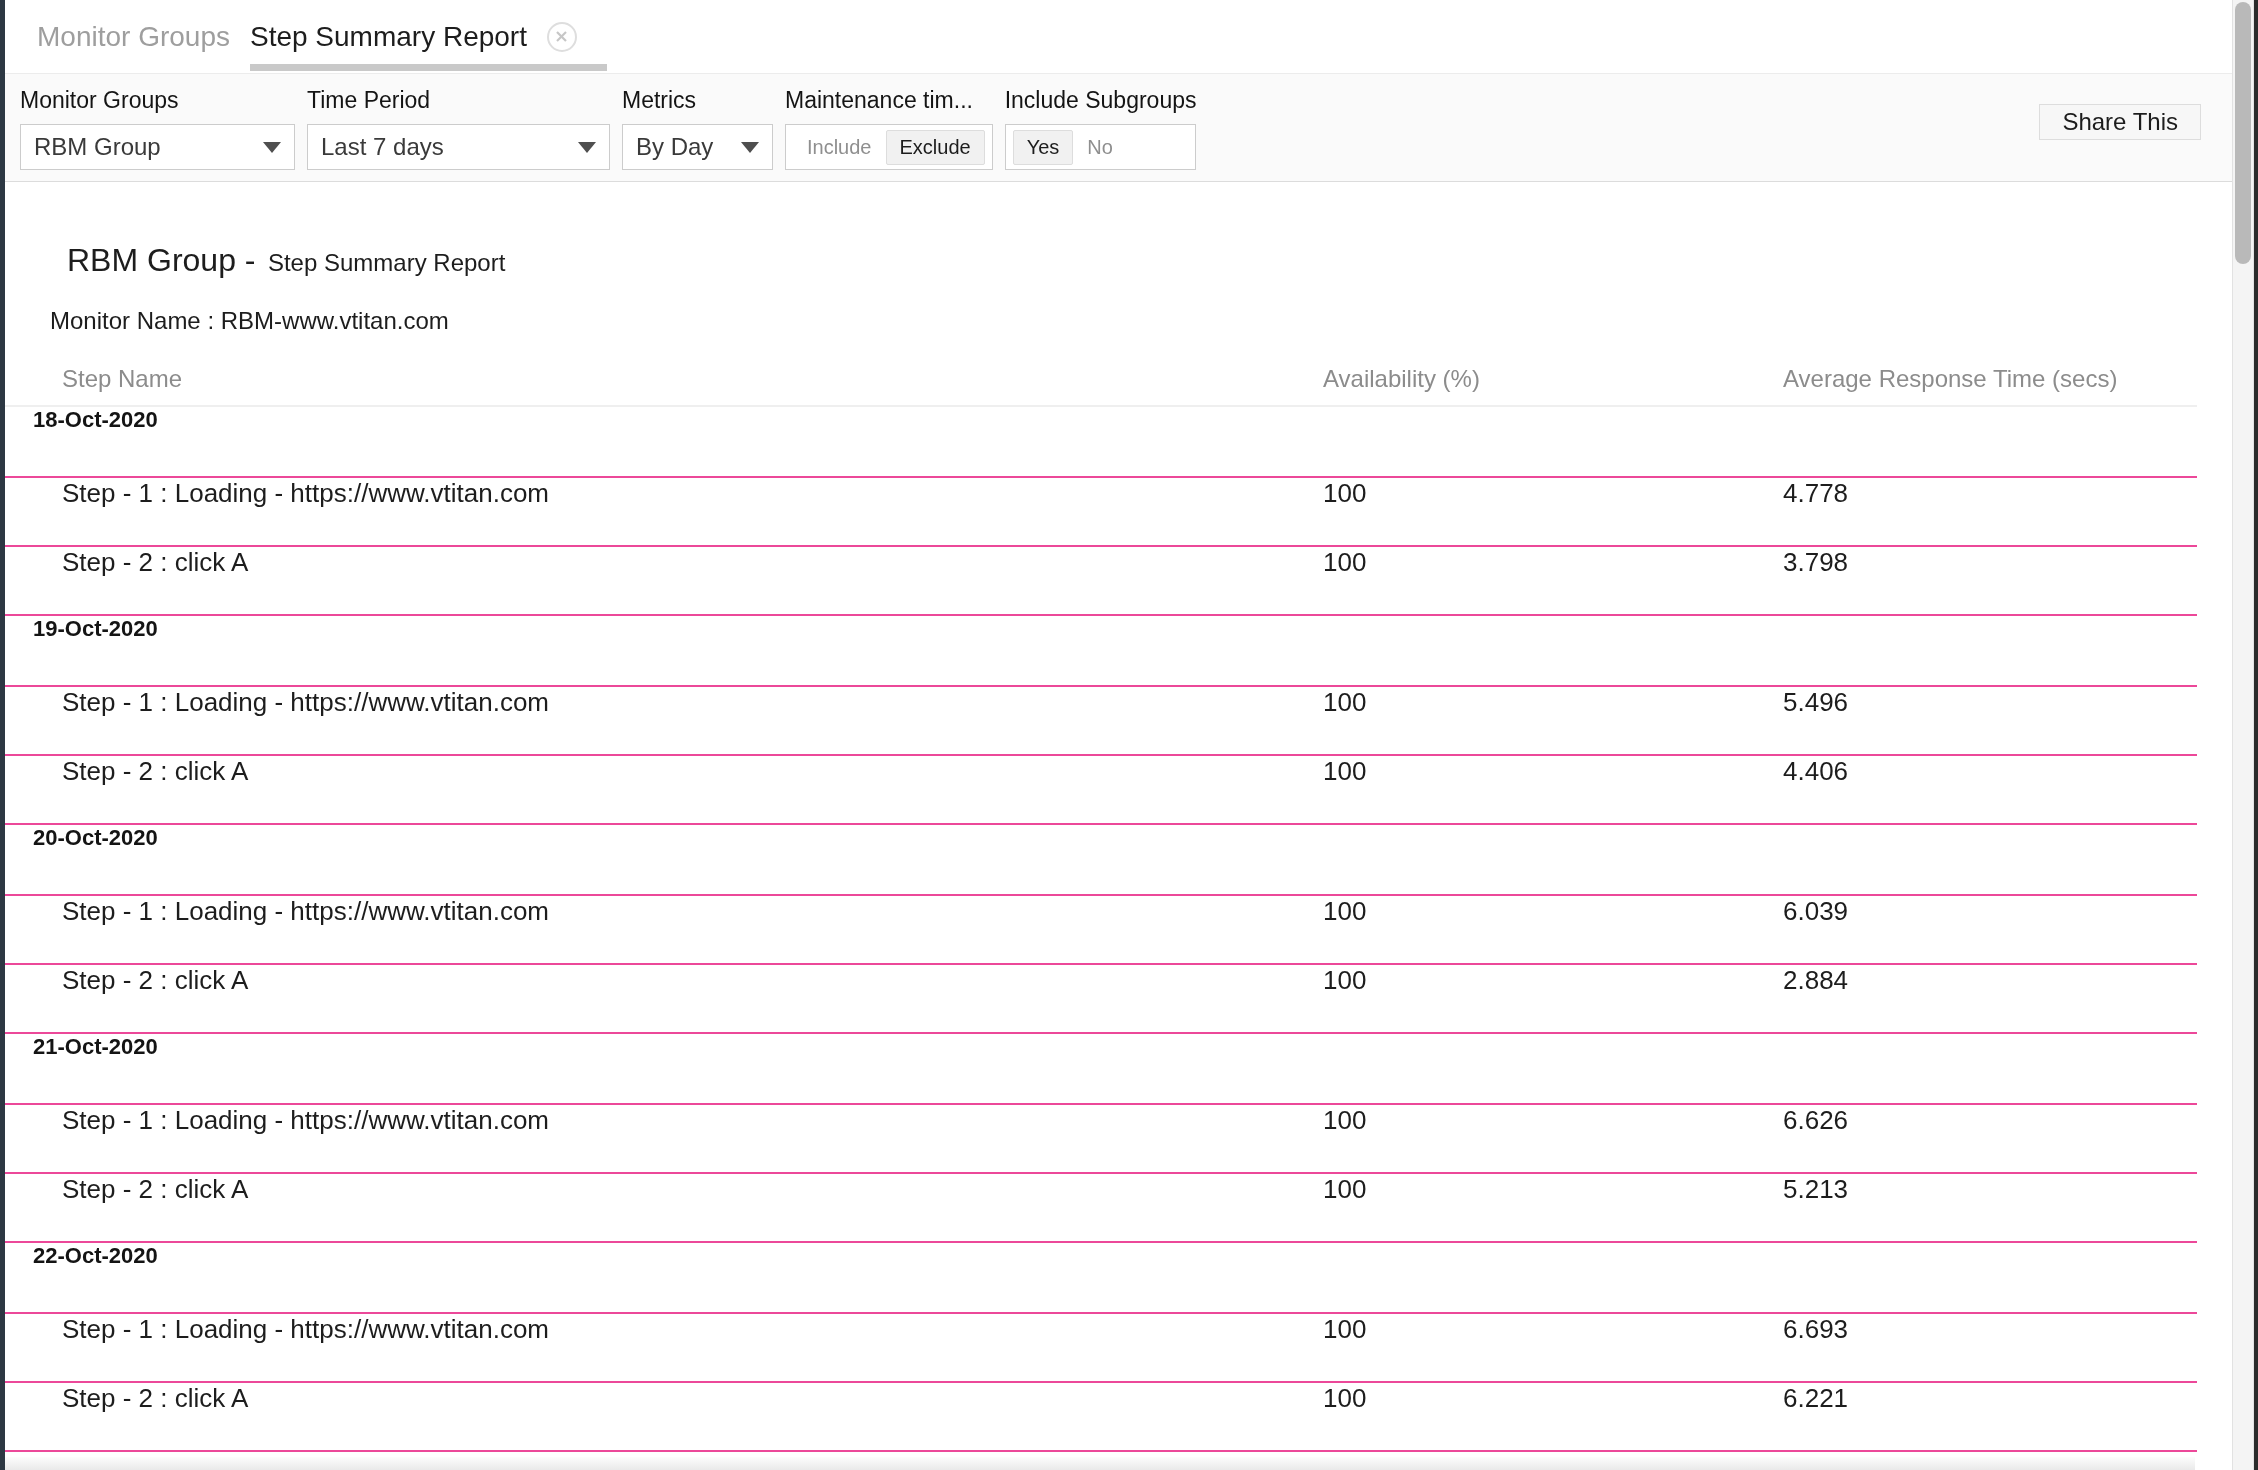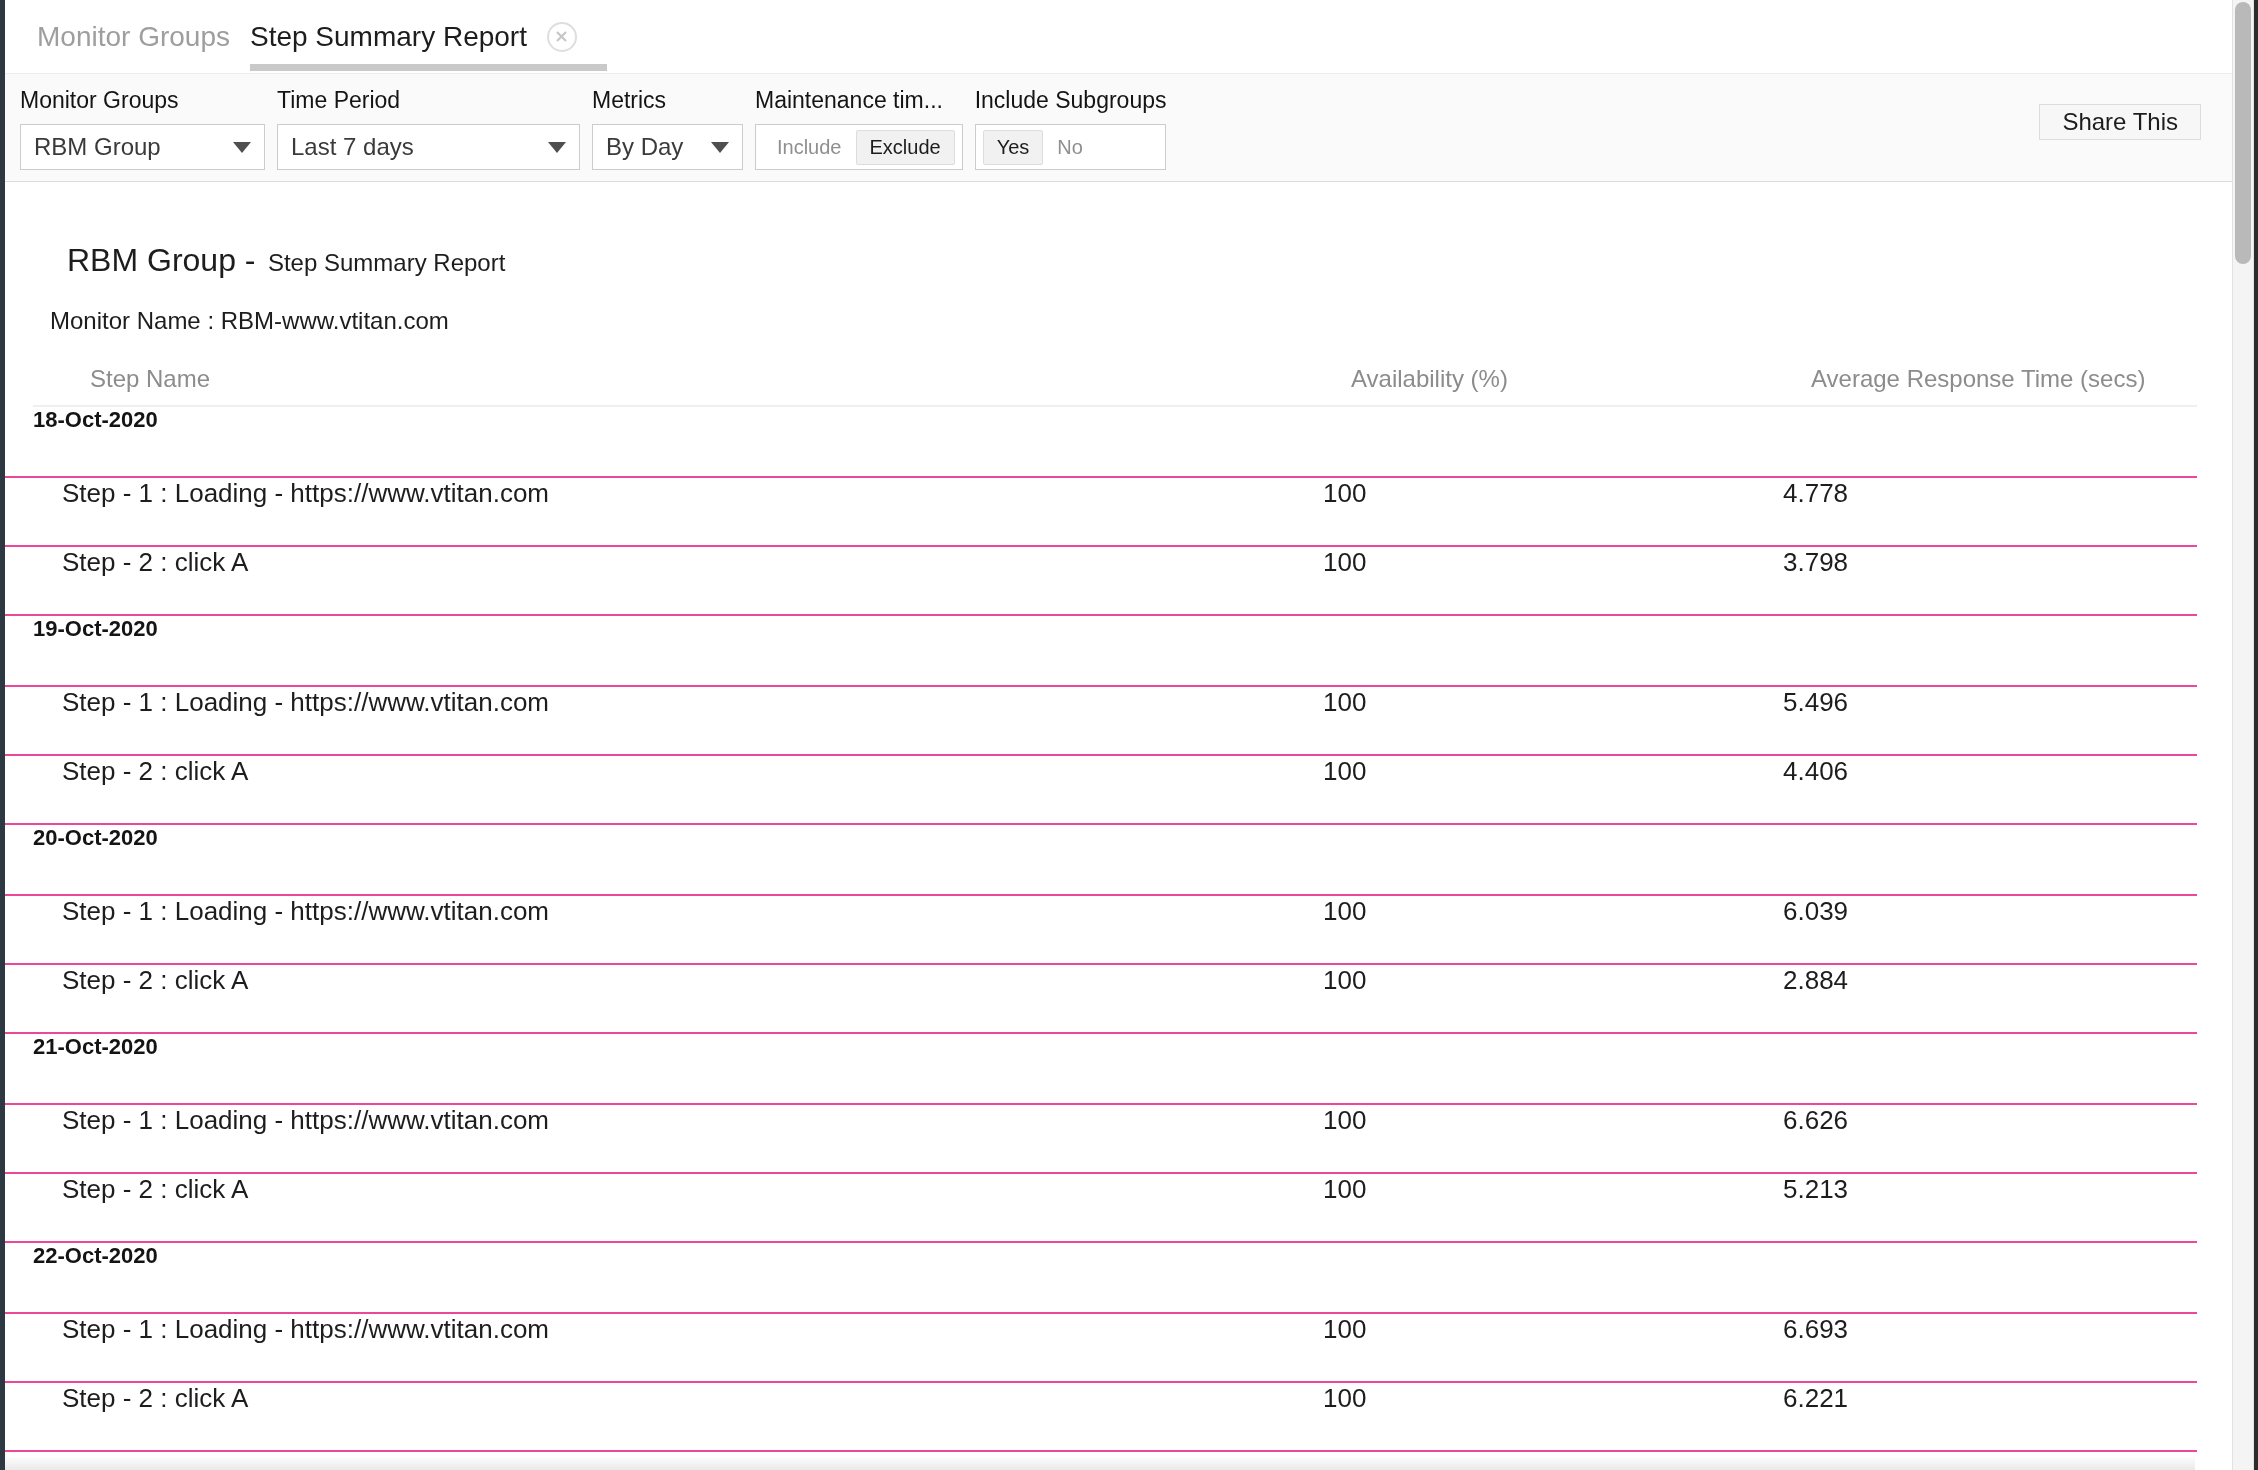--- a/index.html
+++ b/index.html
@@ -25,39 +25,39 @@
   .close-circle { width:30px; height:30px; margin-left:20px; border:2px solid #dedede; border-radius:50%; display:flex; align-items:center; justify-content:center; box-sizing:border-box; }
   .close-circle svg { display:block; }
   .tab-underline { position:absolute; left:245px; bottom:2px; width:357px; height:7px; background:#c9c9c9; }
 
   
   .filterbar { height:108px; background:#fafafa; border-bottom:1px solid #dcdcdc; display:flex; align-items:flex-start; padding:13px 0 0 15px; box-sizing:border-box; position:relative; }
   .fgroup { margin-right:12px; }
   .flabel { font-size:23px; color:#141414; margin-bottom:10px; white-space:nowrap; }
   .select { background:#fff; border:1px solid #cccccc; height:46px; box-sizing:border-box; display:flex; align-items:center; justify-content:space-between; padding:0 13px; font-size:24px; color:#3a3a3a; cursor:pointer; }
   .caret { width:0; height:0; border-left:9px solid transparent; border-right:9px solid transparent; border-top:11px solid #4f4f4f; }
-  .w-mg { width:245px; } .w-tp { width:303px; } .w-me { width:151px;gap:12px; }
+  .w-mg { width:275px; } .w-tp { width:303px; } .w-me { width:151px;gap:12px; }
   .toggle { background:#fff; border:1px solid #cccccc; height:46px; box-sizing:border-box; display:flex; align-items:center; padding:0 7px; }
   .topt { font-size:20px; color:#8f8f8f; padding:5px 13px; white-space:nowrap; cursor:pointer; border:1px solid transparent; }
   .topt.selected { background:#f1f1f1; border:1px solid #dddddd; border-radius:2px; color:#1d1d1d; }
   .share-btn { position:absolute; right:31px; top:30px; height:36px; padding:0 22px; background:#f7f7f7; border:1px solid #dddddd; font-size:24px; color:#1d1d1d; display:flex; align-items:center; cursor:pointer; }
 
   
   .content { background:#fff; }
   .title-row { margin:60px 0 0 62px; white-space:nowrap; }
   .title-main { font-size:32px; color:#1d1d1d; }
   .title-sub { font-size:24px; color:#1d1d1d; margin-left:8px; }
   .monitor-row { margin:28px 0 0 45px; font-size:24px; color:#1d1d1d; white-space:nowrap; }
 
   .table { margin:30px 35px 0 0; }
   .trow { display:flex; align-items:flex-start; border-bottom:2px solid #ec4899; box-sizing:border-box; }
   .col-name { width:1318px; padding-left:57px; box-sizing:border-box; white-space:nowrap; overflow:hidden; }
   .col-avail { width:460px; white-space:nowrap; }
   .col-resp { flex:1; white-space:nowrap; }
-  .thead { height:42px; color:#8c8c8c; font-size:24px; border-bottom:2px solid #efefef; align-items:flex-start;margin-left:28px; }
+  .thead { height:42px; color:#8c8c8c; font-size:24px; border-bottom:2px solid #efefef; align-items:flex-start; }
   .date-row { height:71px; font-weight:bold; font-size:22px; color:#141414; }
   .date-row .col-name { padding-left:28px; }
   .step-row { height:69px; font-size:26px; color:#1d1d1d; }
 
   .bottom-strip { position:absolute; left:5px; width:2190px; bottom:0; height:13px; background:linear-gradient(#fdfdfd,#e9e9e9); }
 </style>
 </head>
 <body>
 
 <div class="left-stripe"></div>

